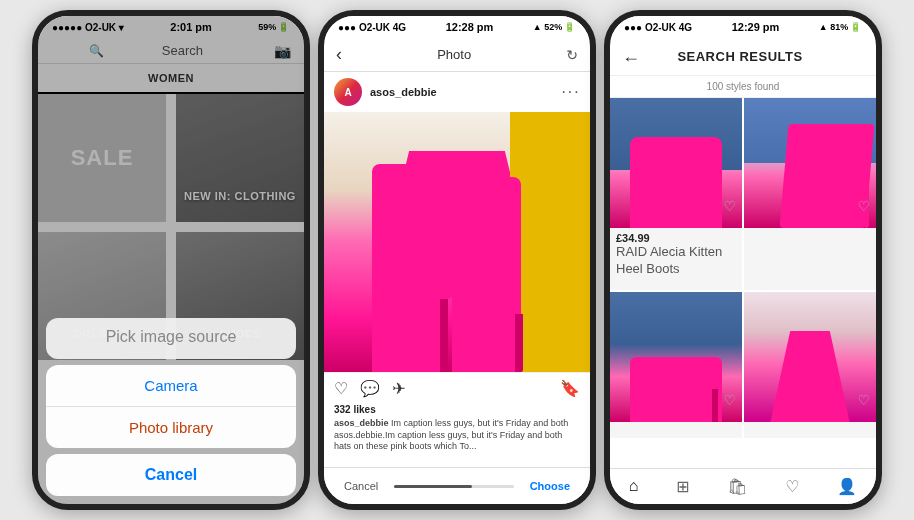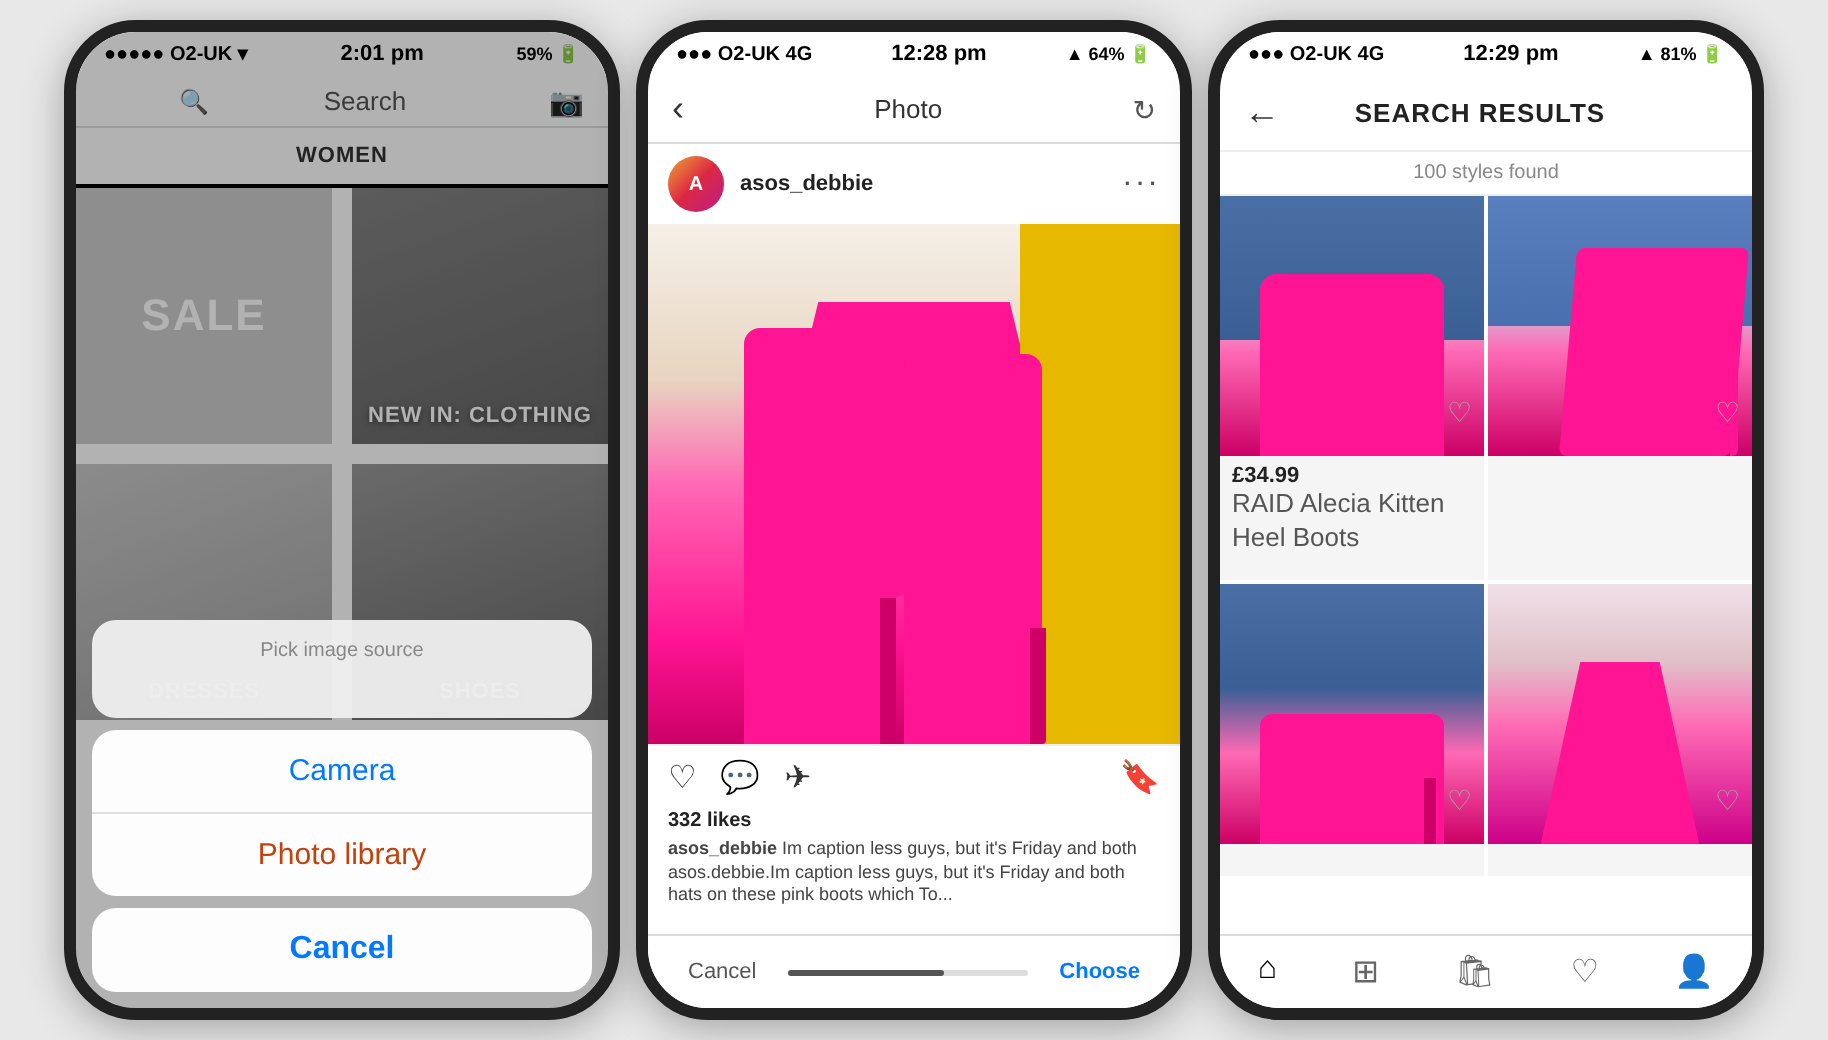--- a/index.html
+++ b/index.html
@@ -91,21 +91,21 @@
       overflow: hidden;
       text-decoration: underline;
     }
     .phone1 .grid-item {
       position: relative;
       overflow: hidden;
       background: #ccc;
     }
     .phone1 .grid-item .label {
       position: absolute;
-      bottom: 8px;
+      bottom: 20px;
       left: 0; right: 0;
       text-align: center;
       color: #fff;
       font-size: 11px;
       font-weight: 700;
       letter-spacing: 0.5px;
       text-shadow: 0 1px 3px rgba(0,0,0,0.5);
     }
     
     .tile-sale { background: #c0392b; }
@@ -139,23 +139,23 @@
       padding: 0 8px 8px;
     }
     .action-sheet .sheet-title {
       background: rgba(240,240,240,0.95);
       border-radius: 12px;
       padding: 10px 0;
       text-align: center;
       margin-bottom: 6px;
     }
     .action-sheet .sheet-title .title-text {
-      font-size: 10px;
+      font-size: 16px;
       color: #888;
-      margin-bottom: 18px;
+      margin-bottom: 3px;
     }
     .action-sheet .sheet-items {
       background: rgba(255,255,255,0.97);
       border-radius: 12px;
       overflow: hidden;
       margin-bottom: 6px;
     }
     .action-sheet .sheet-item {
       padding: 12px 0;
       text-align: center;
@@ -463,21 +463,21 @@
     </div>
     <div class="cancel-btn">Cancel</div>
   </div>
 </div>
 
 <div class="phone-frame phone2">
 
   <div class="status-bar">
     <span>●●● O2-UK 4G</span>
     <span class="time">12:28 pm</span>
-    <span class="icons">▲ 64% 🔋</span>
+    <span class="icons">▲ 52% 🔋</span>
   </div>
 
   <div class="ig-header">
     <span class="arrow">‹</span>
     <span class="title">Photo</span>
     <span class="refresh">↻</span>
   </div>
 
   <div class="ig-user">
     <div class="avatar">A</div>

